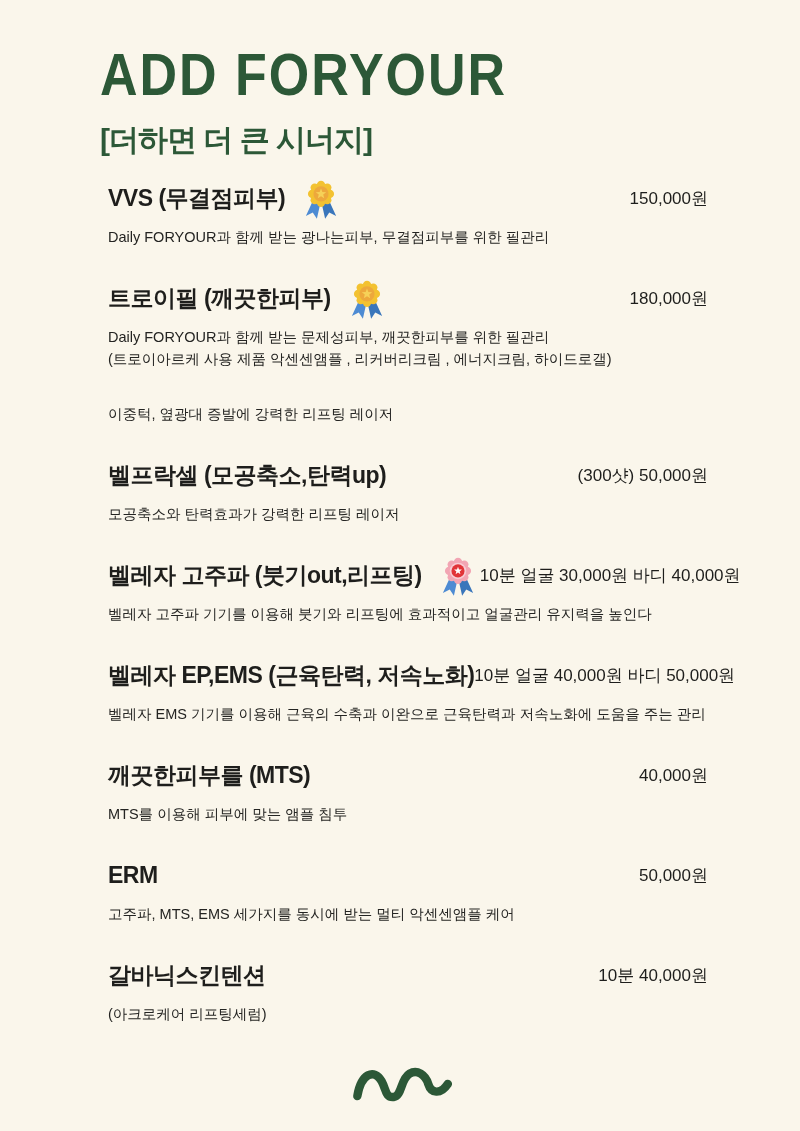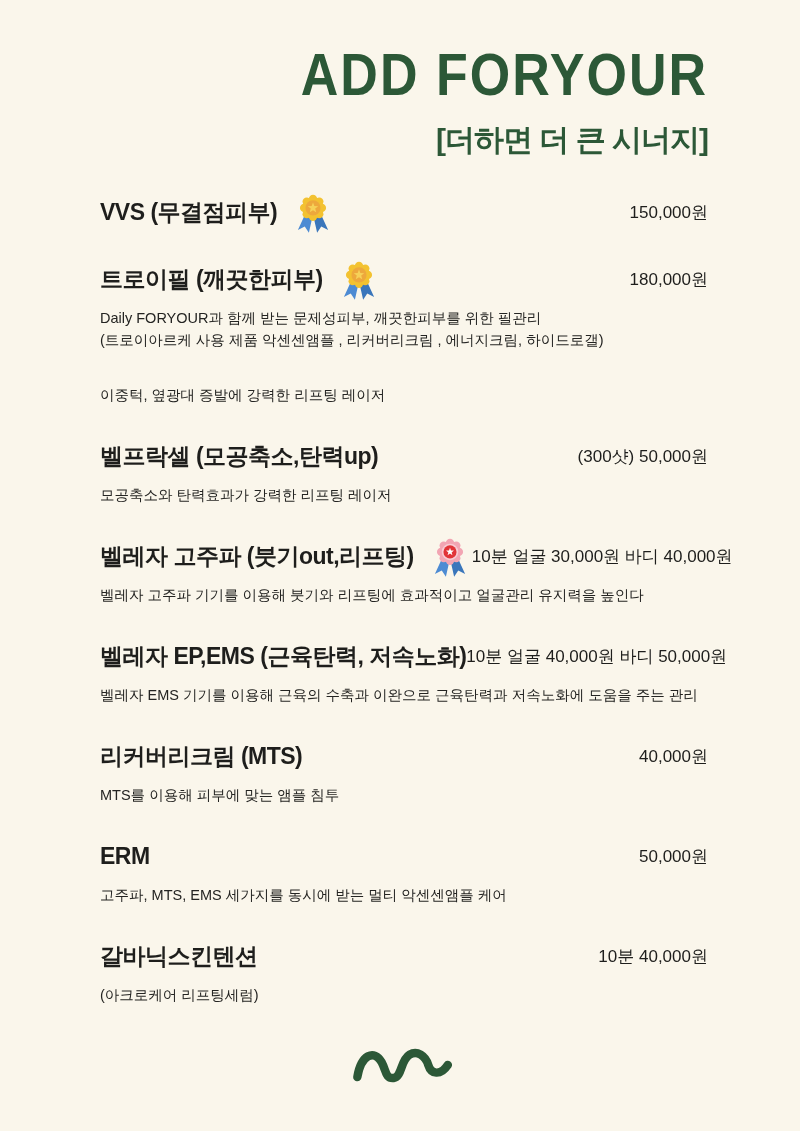--- a/index.html
+++ b/index.html
@@ -8,38 +8,38 @@
     width: 800px; height: 1131px;
     background: #faf6eb;
     font-family: "Liberation Sans", sans-serif;
     color: #1e1e1c;
     overflow: hidden;
   }
   .page {
     width: 800px; height: 1131px;
     padding: 40px 92px 0 100px;
   }
-  header { text-align: right; margin-bottom: 34px; }
+  header { text-align: left; margin-bottom: 20px; }
   .title {
     margin: 0;
     color: #2c5837;
     font-size: 52px;
     font-weight: 800;
     letter-spacing: 2px;
     transform: scaleY(1.15);
     transform-origin: center top;
   }
   .subtitle {
     margin: 20px 0 0 0;
     color: #2c5837;
     font-size: 30px;
     font-weight: 700;
     letter-spacing: -1px;
   }
-  .menu-item { margin-bottom: 33px; }
+  .menu-item { margin-bottom: 33px; margin-left: 8px; }
   .item-row {
     display: flex;
     justify-content: space-between;
     align-items: center;
     min-height: 34px;
   }
   .item-title-wrap { display: flex; align-items: center; gap: 14px; }
   .item-name {
     font-size: 23px;
     font-weight: 700;
@@ -93,20 +93,23 @@
               <circle cx="32" cy="26" r="15.5"></circle>
             </g>
             <circle cx="32" cy="26" r="11" fill="#eda83c"></circle>
             <polygon fill="#f6d158" points="32,18 34,23.25 39.61,23.53 35.23,27.05 36.7,32.47 32,29.4 27.3,32.47 28.77,27.05 24.39,23.53 30,23.25"></polygon>
           </svg>
 
         </span>
       </div>
       <span class="item-price">150,000원</span>
     </div>
+    <div class="item-desc">
+          <div>Daily FORYOUR과 함께 받는 광나는피부, 무결점피부를 위한 필관리</div>
+        </div>
   </section>
 
   <section class="menu-item">
     <div class="item-row">
       <div class="item-title-wrap">
         <span class="item-name">트로이필 (깨끗한피부)</span>
         <span class="badge">
           <svg class="gold-medal" viewBox="0 0 64 64">
             <polygon points="21,34 10,58 20,53 26,62 31,40" fill="#4d8bd3"></polygon>
             <polygon points="43,34 54,58 44,53 38,62 33,40" fill="#3a76bb"></polygon>
@@ -196,21 +199,21 @@
       <span class="item-price">10분 얼굴 40,000원 바디 50,000원</span>
     </div>
     <div class="item-desc">
           <div>벨레자 EMS 기기를 이용해 근육의 수축과 이완으로 근육탄력과 저속노화에 도움을 주는 관리</div>
         </div>
   </section>
 
   <section class="menu-item">
     <div class="item-row">
       <div class="item-title-wrap">
-        <span class="item-name">리커버리크림 (MTS)</span>
+        <span class="item-name">깨끗한피부를 (MTS)</span>
 
       </div>
       <span class="item-price">40,000원</span>
     </div>
     <div class="item-desc">
           <div>MTS를 이용해 피부에 맞는 앰플 침투</div>
         </div>
   </section>
 
   <section class="menu-item">

